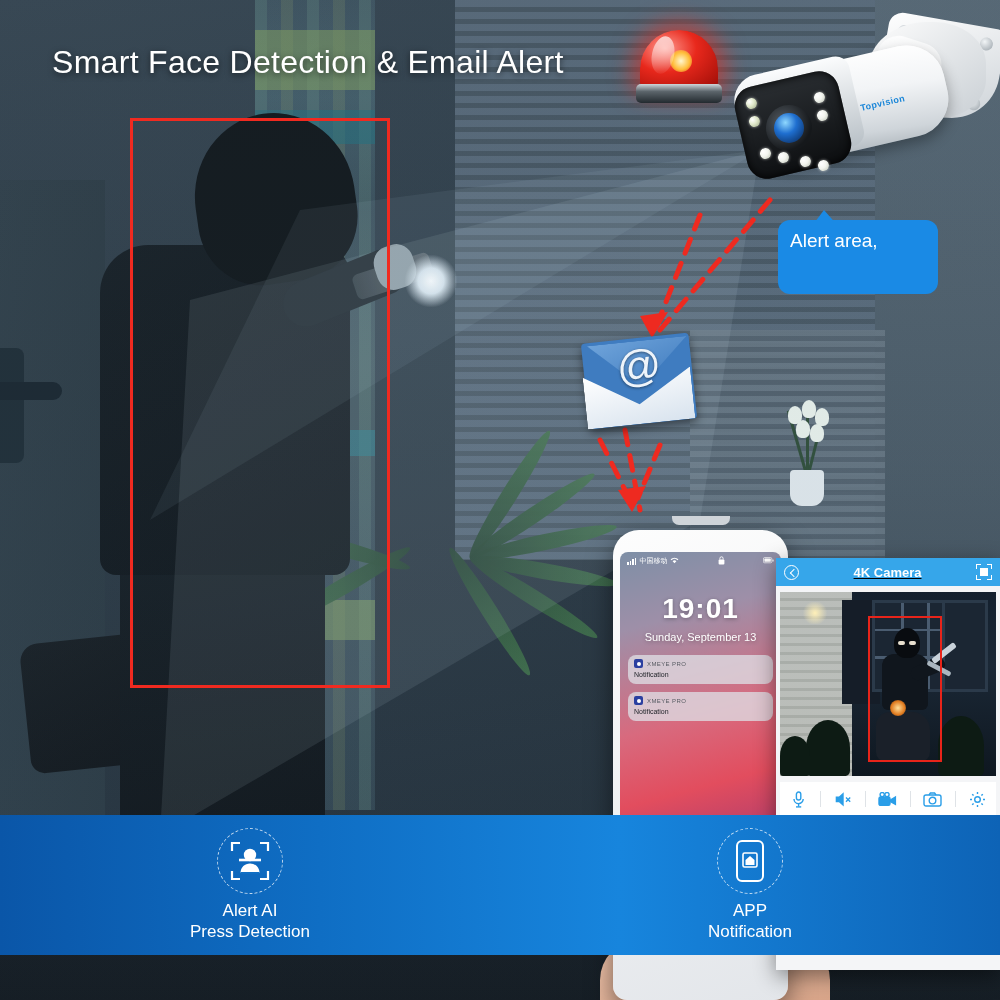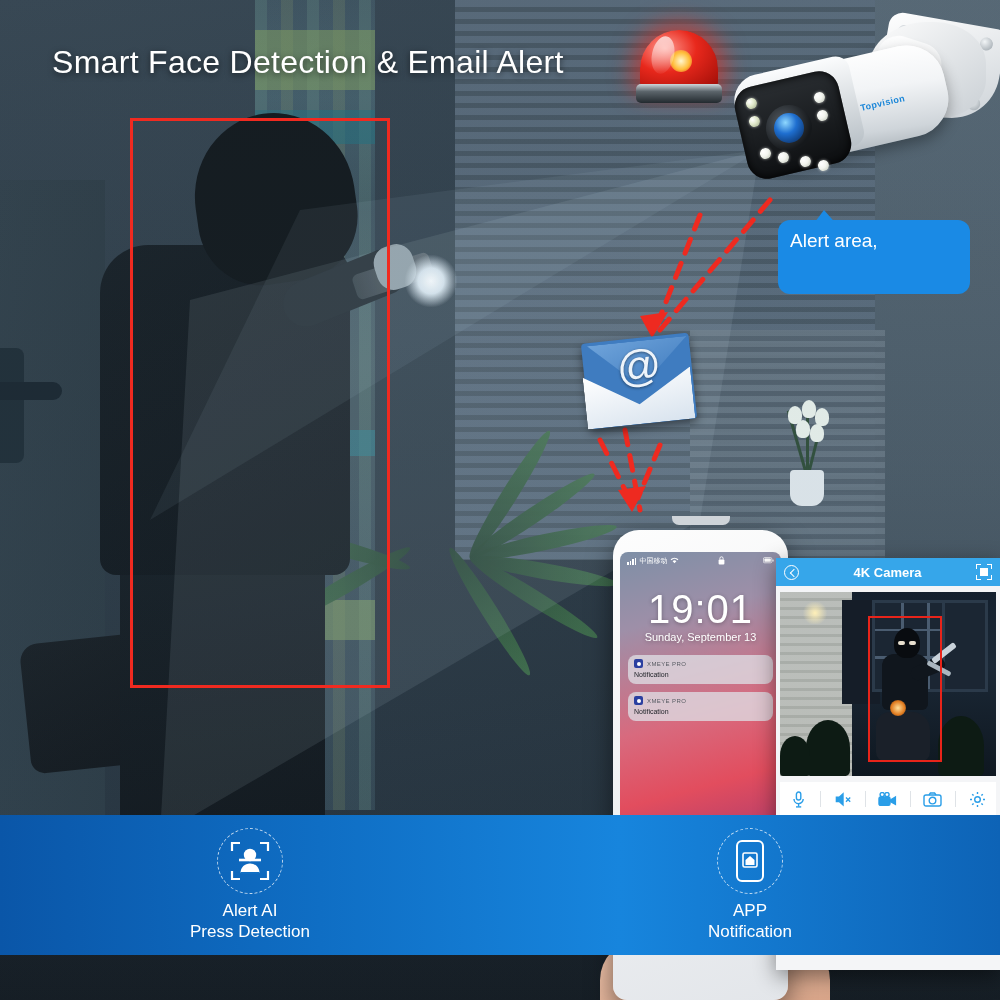--- a/index.html
+++ b/index.html
@@ -145,21 +145,21 @@
     border-radius:50%; transform:rotate(-13deg); }
   .cam-lens { position:absolute; left:54px; top:93px; width:30px; height:30px;
     background:radial-gradient(circle at 38% 32%,#8fd8ff 0%,#1f6fd0 40%,#07234f 100%);
     border-radius:50%; }
   .led { position:absolute; width:11px; height:11px; border-radius:50%;
     background:radial-gradient(circle at 35% 30%,#ffffff,#dfe7c9 45%,#9aa585);
     box-shadow:0 0 3px rgba(255,255,255,.6); }
   .led-w { background:radial-gradient(circle at 35% 30%,#ffffff,#f2f4ee 45%,#b9c0b2); }
 
   
-  .bubble { position:absolute; left:778px; top:220px; width:192px; height:74px;
+  .bubble { position:absolute; left:778px; top:220px; width:160px; height:74px;
     background:#1a8ae5; border-radius:12px; padding:8px 12px;
     color:#fff; font-size:19px; line-height:25px; }
   .bubble-tail { position:absolute; left:812px; top:210px; width:0; height:0;
     border-left:12px solid transparent; border-right:14px solid transparent;
     border-bottom:16px solid #1a8ae5; }
 
   
   .envelope { position:absolute; left:585px; top:338px; width:108px; height:86px; }
   .env-back { position:absolute; inset:0; background:#3f7cc0;
     border-radius:4px; transform:rotate(-6deg);
@@ -184,21 +184,21 @@
     border-radius:8px; overflow:hidden; }
   .notch { position:absolute; left:50%; top:-14px; transform:translateX(-50%);
     width:58px; height:9px; background:#cfd4d9; border-radius:0 0 7px 7px; }
   .statusbar { display:flex; align-items:center; justify-content:space-between;
     padding:4px 7px 0 7px; color:#fff; font-size:7px; }
   .sb-left { display:flex; align-items:center; gap:3px; }
   .bars { display:flex; align-items:flex-end; gap:1px; height:7px; }
   .bars i { width:1.6px; background:#fff; display:block; }
   .lock-time { text-align:center; margin-top:22px; color:#fff;
     text-shadow:0 1px 4px rgba(0,0,0,.3); }
-  .lt-time { font-size:40px; font-weight:400; letter-spacing:1px; line-height:42px; }
+  .lt-time { font-size:28px; font-weight:700; letter-spacing:1px; line-height:42px; }
   .lt-date { font-size:11px; margin-top:1px; }
   .notifs { margin-top:12px; padding:0 8px; display:flex; flex-direction:column; gap:8px; }
   .notif { background:rgba(222,222,228,.78); border-radius:8px; padding:4px 6px 6px 6px; }
   .notif-head { display:flex; align-items:center; gap:4px; }
   .notif-icon { width:9px; height:9px; border-radius:2px; background:#2b3fa0;
     position:relative; }
   .notif-icon::after { content:""; position:absolute; left:2.5px; top:2.5px;
     width:4px; height:4px; border-radius:50%; background:#fff; }
   .notif-app { font-size:6px; color:#585c63; letter-spacing:.4px; }
   .notif-body { font-size:7px; color:#23262b; margin-top:3px; }
@@ -206,21 +206,21 @@
     color:#fff; font-size:9px; text-shadow:0 1px 3px rgba(0,0,0,.4); }
   .dots { display:flex; gap:5px; justify-content:center; align-items:center;
     margin-top:6px; }
   .dots i { width:3px; height:3px; border-radius:50%; background:rgba(255,255,255,.55); }
   .dots i.on { background:#fff; }
   .cam-mini { width:6px; height:5px; border-radius:1px; border:1px solid rgba(255,255,255,.85); }
   .home-area { height:48px; }
 
   
   .app { position:absolute; left:776px; top:558px; width:224px; height:412px;
-    background:#f4f5f7; box-shadow:0 6px 20px rgba(0,0,0,.45); overflow:hidden; }
+    background:#f4f5f7; box-shadow:0 6px 20px rgba(0,0,0,.45); overflow:hidden;text-decoration:underline; }
   .app-header { height:28px; background:#36a6ea; display:flex; align-items:center;
     justify-content:space-between; padding:0 8px; color:#fff; }
   .app-title { font-size:13px; font-weight:bold; flex:1; text-align:center; }
   .chev { width:15px; height:15px; border:1.4px solid #fff; border-radius:50%;
     position:relative; }
   .chev::after { content:""; position:absolute; left:5.5px; top:4px; width:5px; height:5px;
     border-left:1.4px solid #fff; border-bottom:1.4px solid #fff;
     transform:rotate(45deg); }
   .fs-icon { width:16px; height:16px; position:relative; }
   .fs-icon span { position:absolute; width:5px; height:5px; }

